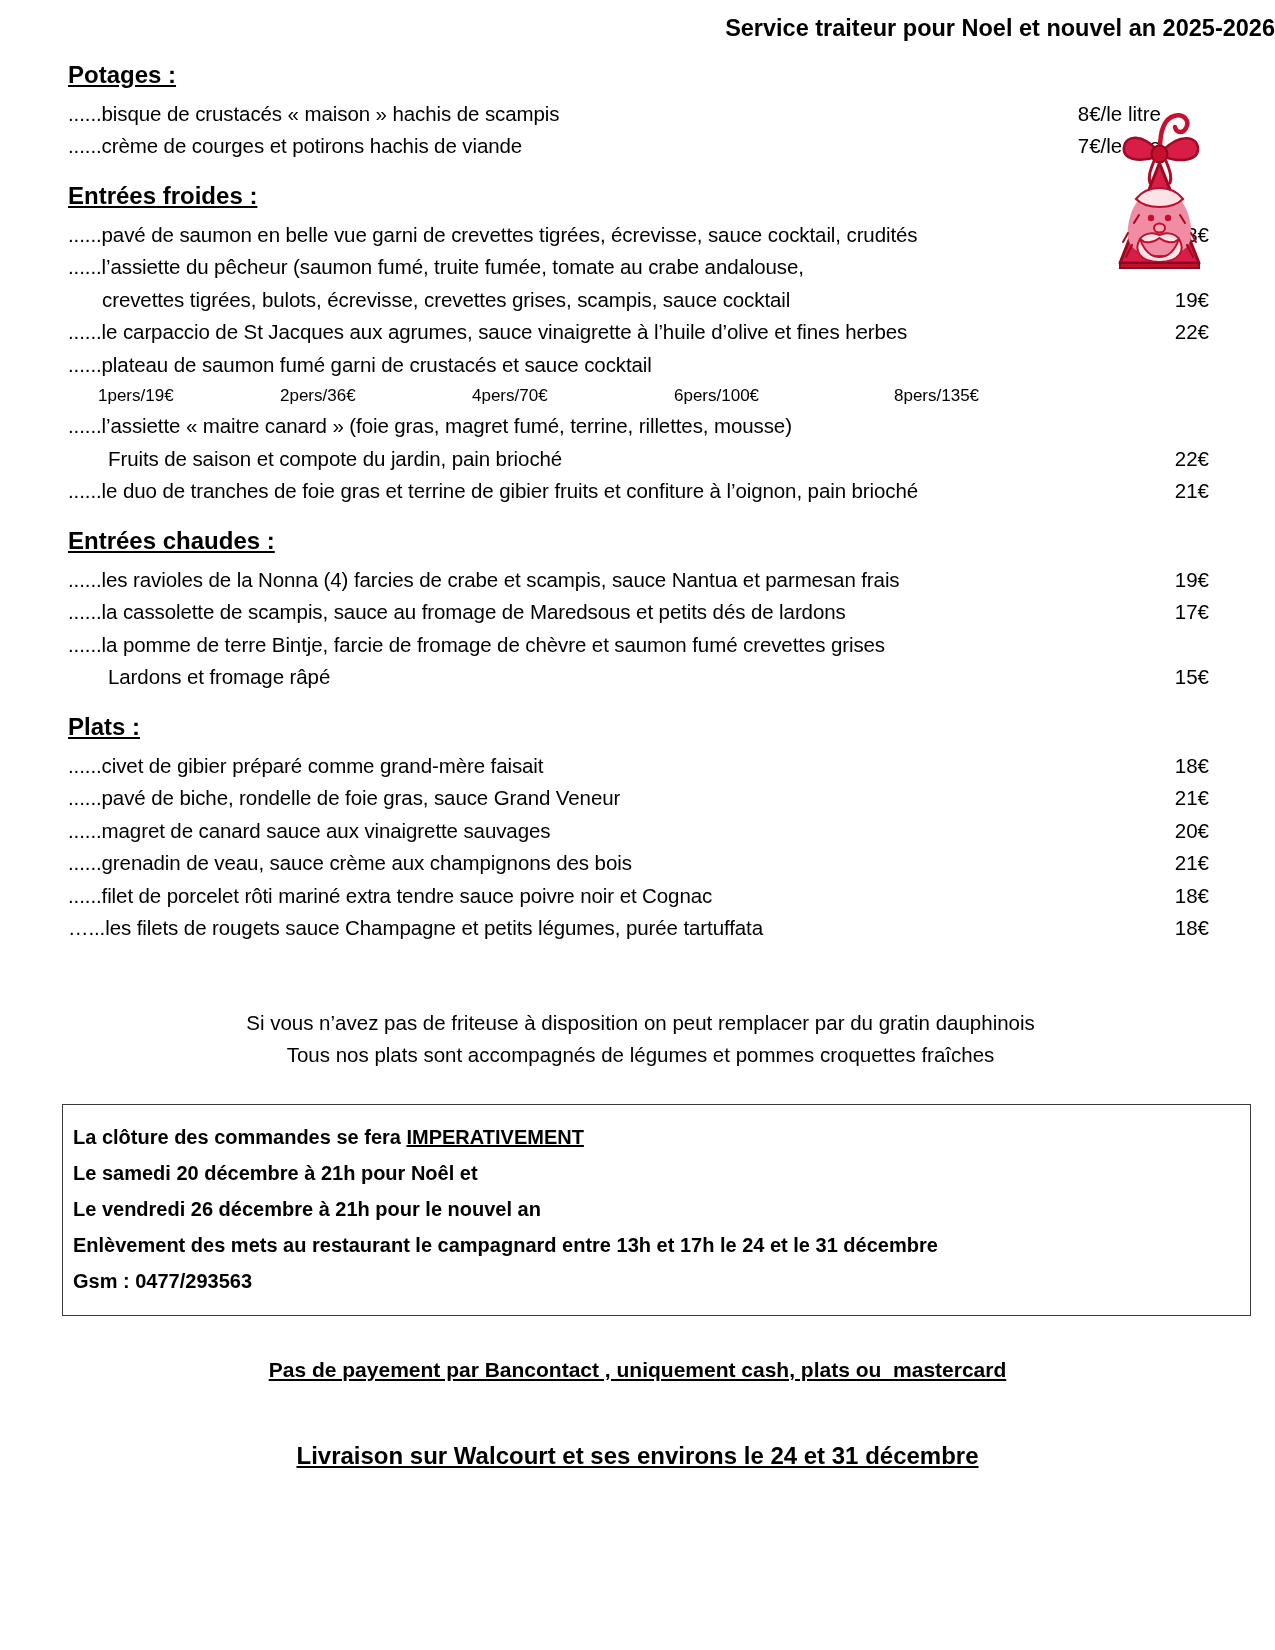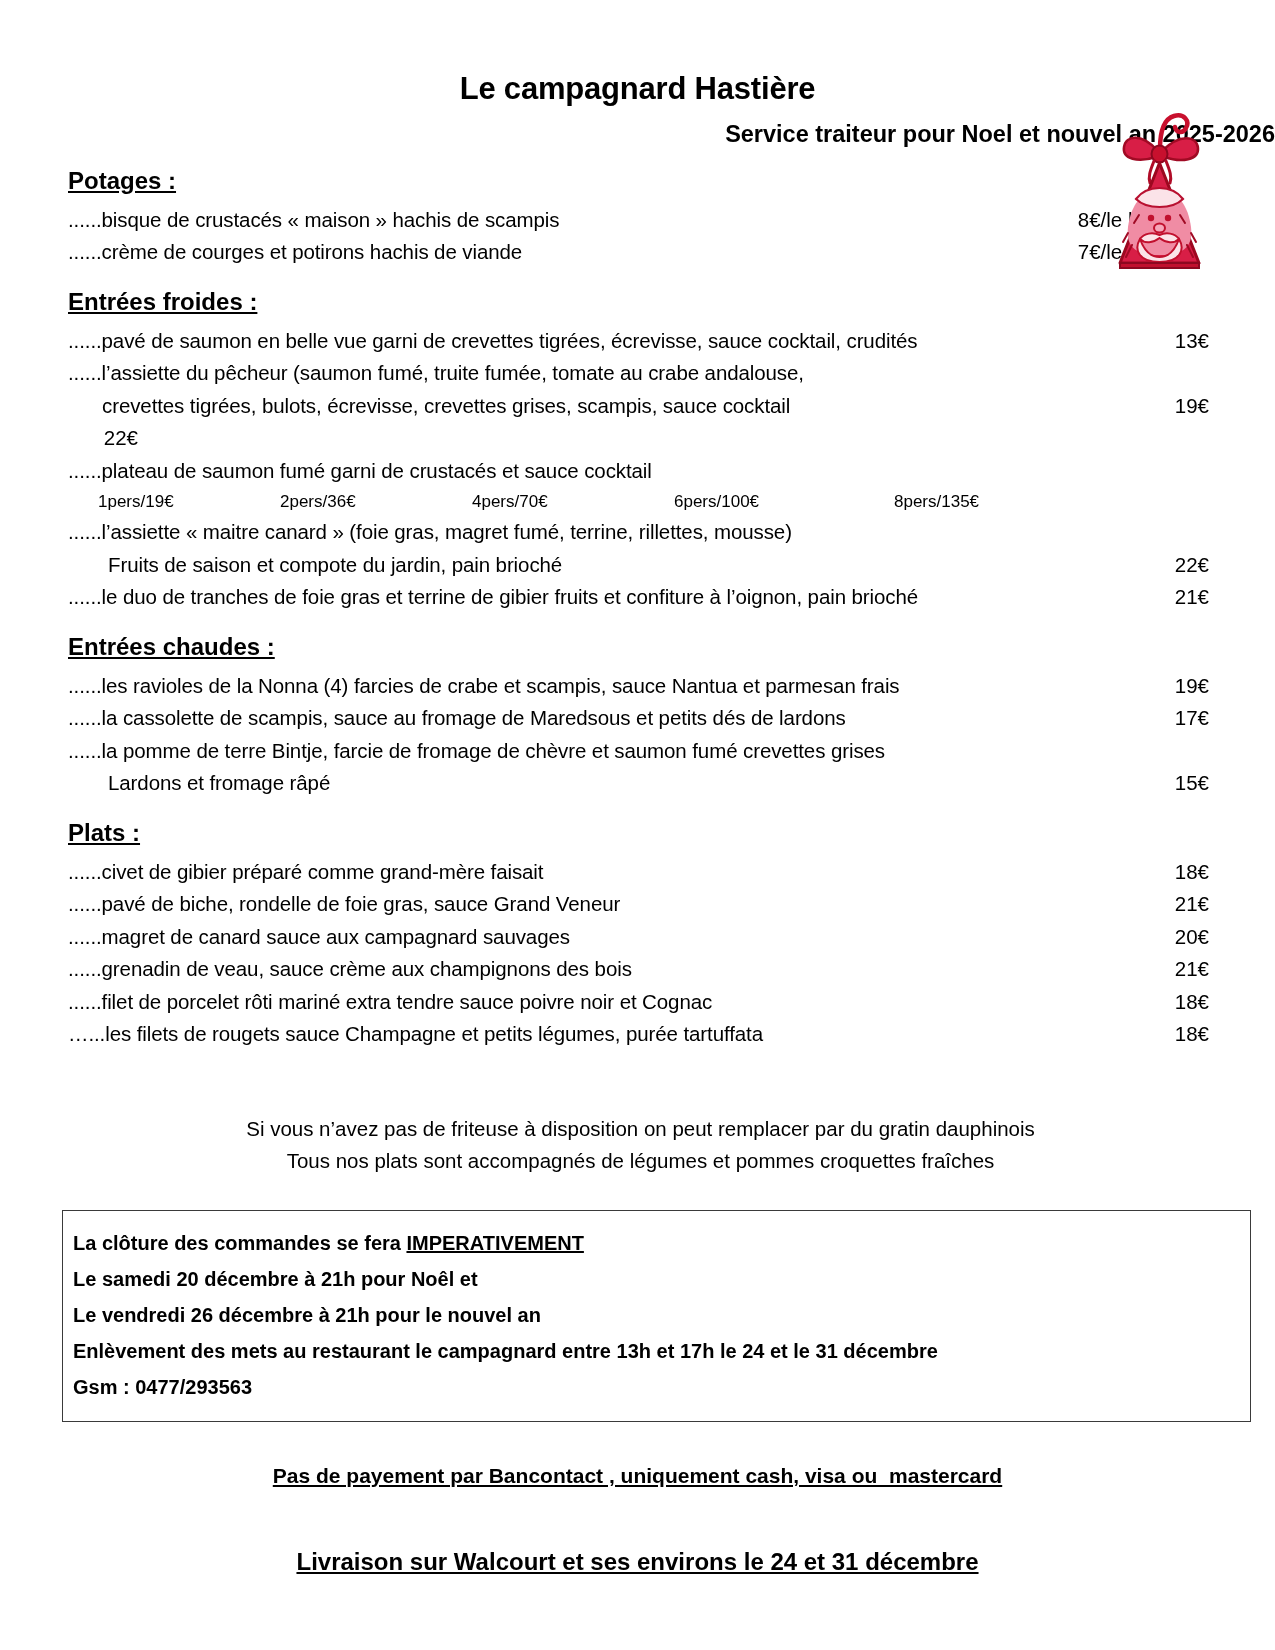--- a/index.html
+++ b/index.html
@@ -145,21 +145,20 @@
   .footer-deliv {
     font-size: 24px;
     margin-top: 60px;
   }
 </style>
 </head>
 <body>
 
 <div class="page">
 
-  <h1 class="doc-title">Le campagnard Hastière</h1>
   <h2 class="doc-subtitle">Service traiteur pour Noel et nouvel an 2025-2026</h2>
 
   <div class="ornament">
     <svg viewBox="0 0 118 170" width="118" height="170" xmlns="http://www.w3.org/2000/svg">
 
       <path d="M62 44 C62 26 66 14 76 11 C86 8 92 16 88 23 C85 29 78 28 77 22" fill="none" stroke="#c8102e" stroke-width="4.5" stroke-linecap="round"></path>
 
       <path d="M60 46 C44 28 28 30 26 42 C24 54 40 58 58 52 Z" fill="#d81e46" stroke="#a00a24" stroke-width="2.5"></path>
 
       <path d="M64 46 C82 28 99 31 100 43 C101 55 84 58 66 52 Z" fill="#d81e46" stroke="#a00a24" stroke-width="2.5"></path>
@@ -217,20 +216,21 @@
     </div>
     <div class="row">
       <div class="desc">......l’assiette du pêcheur (saumon fumé, truite fumée, tomate au crabe andalouse,</div>
       <div class="price"></div>
     </div>
     <div class="row indent">
       <div class="desc">crevettes tigrées, bulots, écrevisse, crevettes grises, scampis, sauce cocktail</div>
       <div class="price">19€</div>
     </div>
     <div class="row">
+      <div class="desc">......le carpaccio de St Jacques aux agrumes, sauce vinaigrette à l’huile d’olive et fines herbes</div>
       <div class="price">22€</div>
     </div>
     <div class="row">
       <div class="desc">......plateau de saumon fumé garni de crustacés et sauce cocktail</div>
       <div class="price"></div>
     </div>
 
     <div class="pers-row">
       <span class="p1">1pers/19€</span>
       <span class="p2">2pers/36€</span>
@@ -275,21 +275,21 @@
 
     <div class="row">
       <div class="desc">......civet de gibier préparé comme grand-mère faisait</div>
       <div class="price">18€</div>
     </div>
     <div class="row">
       <div class="desc">......pavé de biche, rondelle de foie gras, sauce Grand Veneur</div>
       <div class="price">21€</div>
     </div>
     <div class="row">
-      <div class="desc">......magret de canard sauce aux campagnard sauvages</div>
+      <div class="desc">......magret de canard sauce aux vinaigrette sauvages</div>
       <div class="price">20€</div>
     </div>
     <div class="row">
       <div class="desc">......grenadin de veau, sauce crème aux champignons des bois</div>
       <div class="price">21€</div>
     </div>
     <div class="row">
       <div class="desc">......filet de porcelet rôti mariné extra tendre sauce poivre noir et Cognac</div>
       <div class="price">18€</div>
     </div>
@@ -305,16 +305,16 @@
   </div>
 
   <div class="box">
     <div><span>La clôture des commandes se fera </span><span class="u">IMPERATIVEMENT</span></div>
     <div>Le samedi 20 décembre à 21h pour Noêl et</div>
     <div>Le vendredi 26 décembre à 21h pour le nouvel an</div>
     <div>Enlèvement des mets au restaurant le campagnard entre 13h et 17h le 24 et le 31 décembre</div>
     <div>Gsm : 0477/293563</div>
   </div>
 
-  <div class="footer-line footer-pay"><span class="u">Pas de payement par Bancontact , uniquement cash, visa ou  mastercard</span></div>
+  <div class="footer-line footer-pay"><span class="u">Pas de payement par Bancontact , uniquement cash, plats ou  mastercard</span></div>
   <div class="footer-line footer-deliv"><span class="u">Livraison sur Walcourt et ses environs le 24 et 31 décembre</span></div>
 
 </div>
 
 </body></html>

